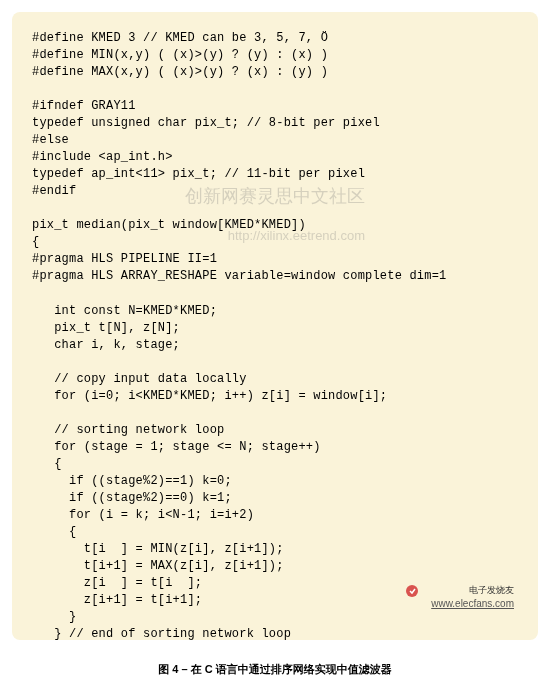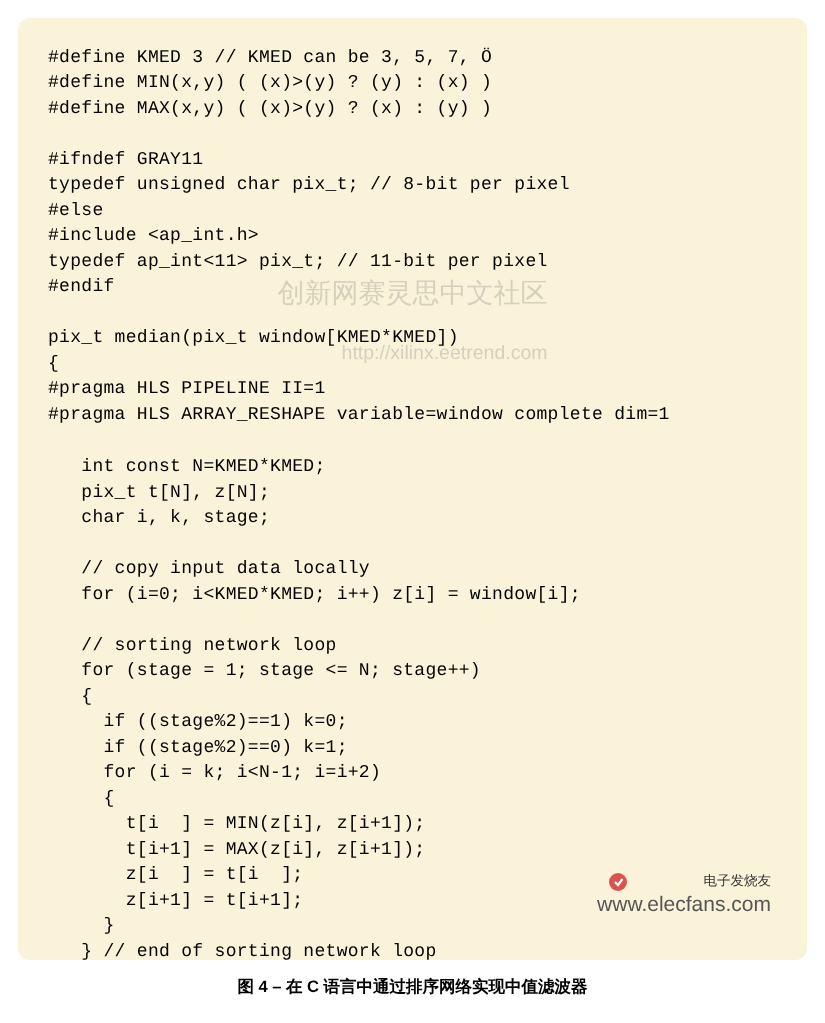--- a/index.html
+++ b/index.html
@@ -27,21 +27,21 @@
       line-height: 1.42;
       font-family: "Courier New", Courier, monospace;
       letter-spacing: 0.2px;
     }
     .caption {
       text-align: center;
       font-family: "Microsoft YaHei", "PingFang SC", sans-serif;
       font-size: 11px;
       font-weight: bold;
       color: #000;
-      margin-top: 10px;
+      margin-top: 22px;
     }
     .watermark-overlay {
       position: absolute;
       top: 32%;
       left: 50%;
       transform: translate(-50%, -50%);
       color: rgba(120,120,120,0.28);
       font-family: "Microsoft YaHei", "PingFang SC", sans-serif;
       text-align: right;
       pointer-events: none;
@@ -59,21 +59,21 @@
       position: absolute;
       bottom: 30px;
       right: 24px;
       font-size: 9px;
       font-family: Arial, sans-serif;
       color: #666;
       text-align: right;
       line-height: 1.1;
     }
     .footer-logo .top { color:#333;padding-left:48px; }
-    .footer-logo .url { color:#555; font-size:14px; }
+    .footer-logo .url { color:#555; font-size:10px;text-decoration:underline; }
     .logo-icon {
       display: inline-block;
       width: 14px;
       height: 14px;
       vertical-align: middle;
       margin-right: 2px;
     }
   </style>
 </head>
 <body>

